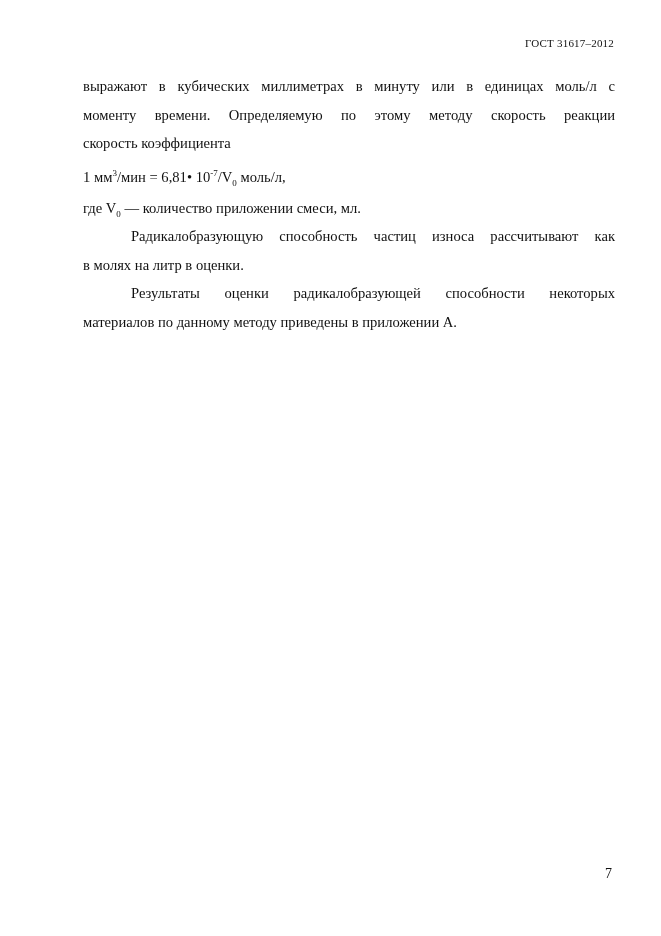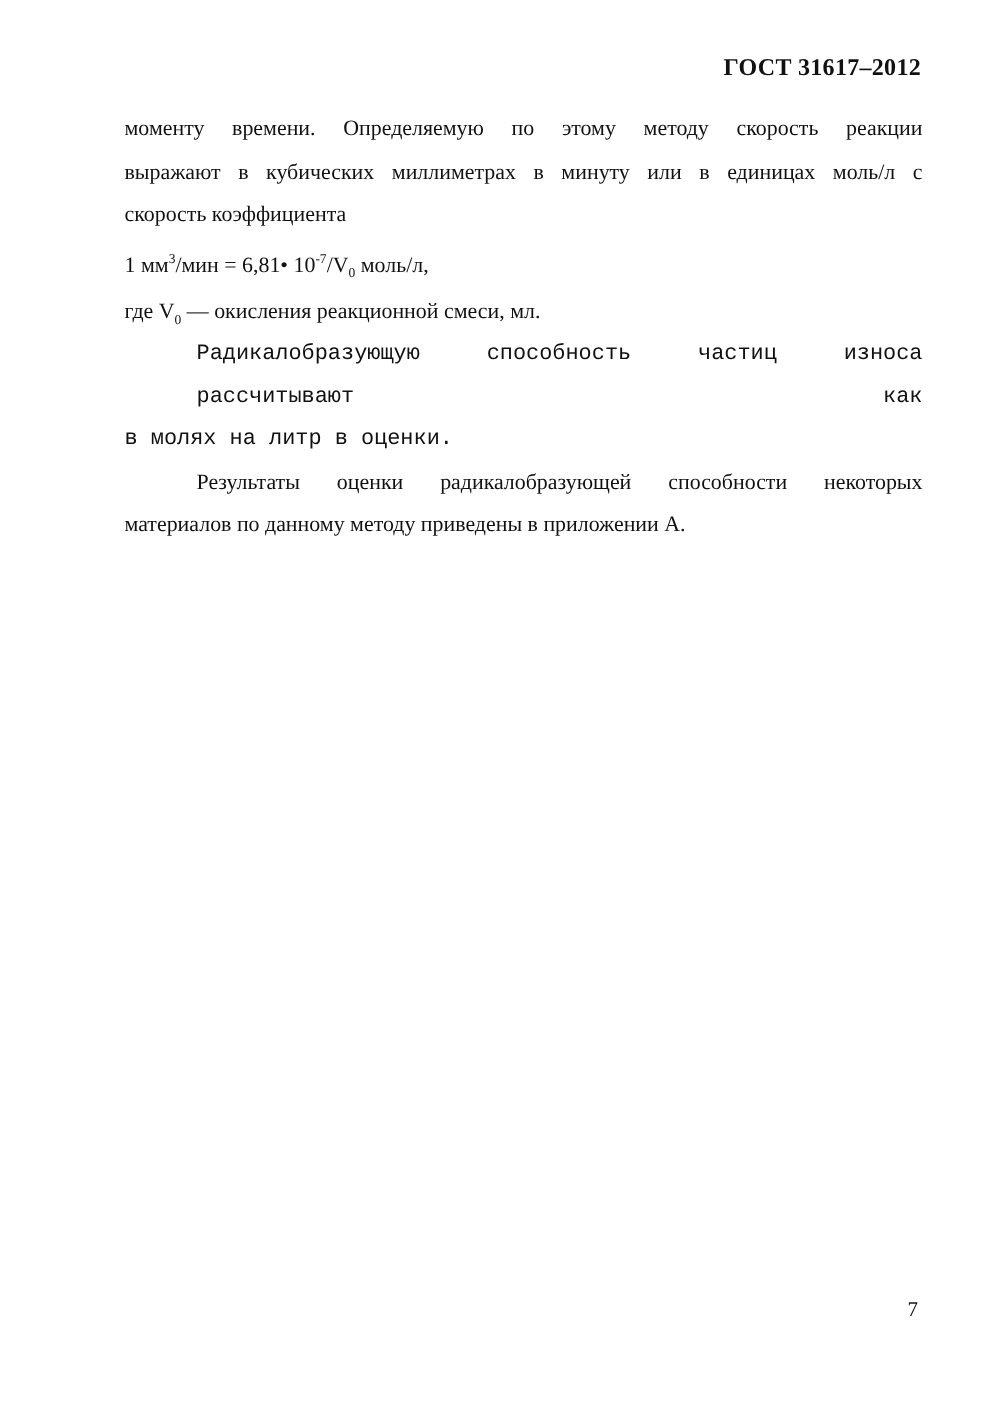--- a/index.html
+++ b/index.html
@@ -3,56 +3,56 @@
   <meta charset="utf-8">
   <style>
     html, body { margin: 0; padding: 0; background: #ffffff; }
     body {
       width: 661px; height: 936px; position: relative; overflow: hidden;
       font-family: "Liberation Serif", "DejaVu Serif", serif;
       color: #111111;
     }
     .header {
       position: absolute; top: 37px; right: 47px;
-      font-weight: bold; font-size: 16px; letter-spacing: 0.2px;
+      font-weight: normal; font-size: 11px; letter-spacing: 0.2px;
     }
     .body-text {
       position: absolute; left: 83px; width: 532px; top: 72px;
       font-size: 14.6px; line-height: 28.5px;
     }
     .para { margin: 0; text-align: justify; text-align-last: left; }
-    .para.indent { text-indent: 48px; font-family: Liberation Mono, monospace; }
+    .para.indent { text-indent: 48px; }
     .line-justify { text-align: justify; text-align-last: justify; display: block; }
     .formula {
       text-align: left; margin: 4px 0 2px 0; font-size: 14.6px; line-height: 30px;
     }
     sup { font-size: 9px; vertical-align: super; line-height: 0; }
     sub { font-size: 9px; vertical-align: sub; line-height: 0; }
     .page-number {
       position: absolute; top: 866px; left: 605px; font-size: 14px;
     }
   </style>
 </head>
 <body>
 
 <div class="header">ГОСТ 31617–2012</div>
 
 <div class="body-text">
   <p class="para">
+    <span class="line-justify">выражают в кубических миллиметрах в минуту или в единицах моль/л с</span>
     <span class="line-justify">моменту времени. Определяемую по этому методу скорость реакции</span>
-    <span class="line-justify">выражают в кубических миллиметрах в минуту или в единицах моль/л с</span>
     <span>скорость коэффициента</span>
   </p>
 
   <div class="formula">
     <span>1 мм</span><sup>3</sup><span>/мин = 6,81• 10</span><sup>-7</sup><span>/V</span><sub>0</sub><span> моль/л,</span>
   </div>
 
   <p class="para">
-    <span>где V</span><sub>0</sub><span> — окисления реакционной смеси, мл.</span>
+    <span>где V</span><sub>0</sub><span> — количество приложении смеси, мл.</span>
   </p>
 
   <p class="para indent" style="text-indent:0;">
     <span class="line-justify" style="padding-left:48px;">Радикалобразующую способность частиц износа рассчитывают как</span>
     <span>в молях на литр в оценки.</span>
   </p>
 
   <p class="para">
     <span class="line-justify" style="padding-left:48px;">Результаты оценки радикалобразующей способности некоторых</span>
     <span>материалов по данному методу приведены в приложении А.</span>

